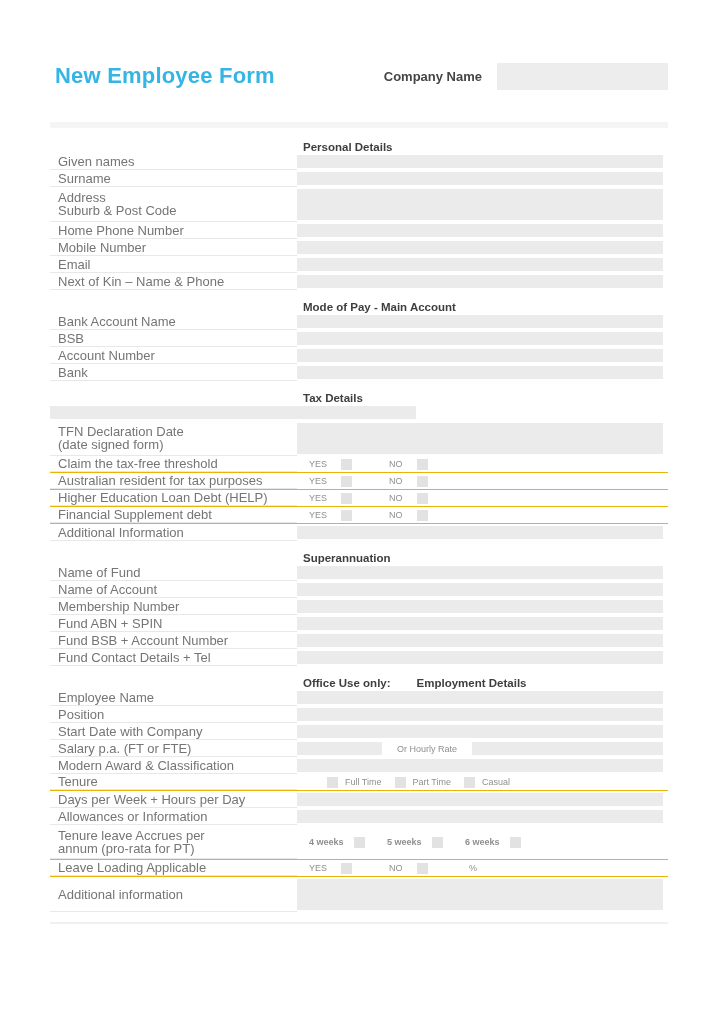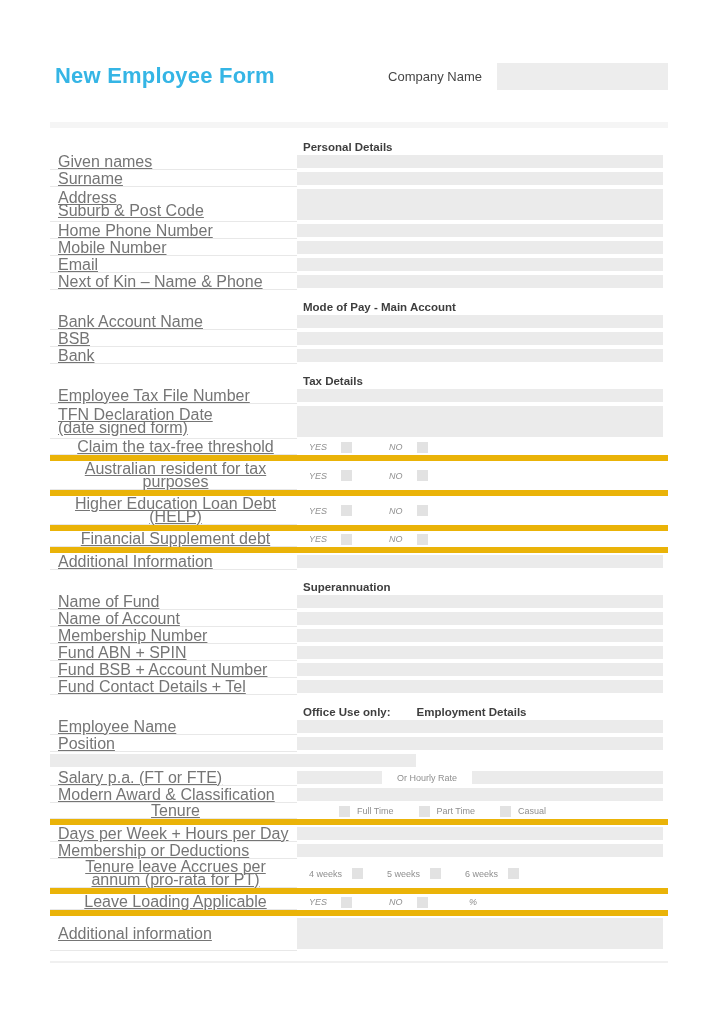--- a/index.html
+++ b/index.html
@@ -12,51 +12,51 @@
   }
   *{box-sizing:border-box;}
   html,body{margin:0;padding:0;}
   body{
     width:720px;height:1018px;background:#ffffff;overflow:hidden;
     font-family:"Liberation Sans","DejaVu Sans",sans-serif;
   }
   
   .header{display:flex;align-items:center;padding:56px 52px 0 55px;height:96px;}
   .title{font-size:22px;font-weight:bold;color:var(--accent);letter-spacing:.2px;white-space:nowrap;}
-  .company-label{margin-left:auto;font-size:13px;font-weight:normal;color:#454545;white-space:nowrap;}
+  .company-label{margin-left:auto;font-size:13px;font-weight:bold;color:#454545;white-space:nowrap;}
   .company-input{width:171px;height:27px;background:#ededed;margin-left:15px;}
   
   .form{margin:26px 52px 0 50px;}
   .form-top{height:6px;background:#f5f5f5;margin-bottom:2px;}
   .form-bottom{height:2px;background:#f0f0f0;margin-top:10px;}
   .sec-header{padding-left:253px;height:23px;display:flex;align-items:flex-end;gap:26px;}
   .sec-header span{font-size:11.5px;font-weight:bold;color:var(--header-color);white-space:nowrap;}
   .row{display:flex;align-items:stretch;min-height:17px;}
   .row.tall{min-height:35px;}
-  .row.bordered{border-bottom:6px solid #eab308;text-align:center;}
+  .row.bordered{border-bottom:1px solid #eab308;}
   .lbl{
     width:247px;padding:1px 4px 1px 8px;border-bottom:1px solid var(--line);
     display:flex;flex-direction:column;justify-content:center;
-    font-size:16px;line-height:13px;color:var(--label-color);text-decoration:underline;
+    font-size:13px;line-height:13px;color:var(--label-color);
   }
   .val{width:366px;display:flex;align-items:center;}
   .bar{background:var(--input-bg);height:13px;flex:1;margin:2px 0;}
   .tall .bar{height:31px;}
   .bar.w85{flex:0 0 85px;}
   .mid{flex:0 0 90px;text-align:center;font-size:9px;color:#8f8f8f;}
   .cb{width:11px;height:11px;background:var(--cb-bg);flex:0 0 11px;}
   .optxt{font-size:9px;color:#8f8f8f;white-space:nowrap;}
   .grp{display:flex;align-items:center;}
   .val.pl12{padding-left:12px;}
   .val.pl30{padding-left:30px;}
   .val.yesno .grp{width:80px;}
-  .val.yesno .optxt{margin-right:14px;font-style:italic;}
-  .val.weeks .grp{width:78px;}
+  .val.yesno .optxt{margin-right:14px;}
+  .val.weeks .grp{width:78px;font-weight:bold;}
   .val.weeks .optxt{margin-right:10px;}
-  .val.tenure .grp{margin-right:13px;margin-left:12px;}
+  .val.tenure .grp{margin-right:13px;}
   .val.tenure .cb{margin-right:7px;}
 </style>
 </head>
 <body>
 
 <div class="header">
   <div class="title">New Employee Form</div>
   <div class="company-label">Company Name</div>
   <div class="company-input"></div>
 </div>
@@ -138,33 +138,38 @@
       <div class="row">
         <div class="lbl">
           <span>BSB</span>
         </div>
         <div class="val">
           <div class="bar"></div>
         </div>
       </div>
       <div class="row">
         <div class="lbl">
+          <span>Account Number</span>
+        </div>
+        <div class="val">
+          <div class="bar"></div>
+        </div>
+      </div>
+      <div class="row">
+        <div class="lbl">
           <span>Bank</span>
         </div>
         <div class="val">
           <div class="bar"></div>
         </div>
       </div>
       <div class="sec-header">
         <span>Tax Details</span>
       </div>
       <div class="row">
-        <div class="lbl">
-          <span>Employee Tax File Number</span>
-        </div>
         <div class="val">
           <div class="bar"></div>
         </div>
       </div>
       <div class="row tall">
         <div class="lbl">
           <span>TFN Declaration Date</span>
           <span>(date signed form)</span>
         </div>
         <div class="val">
@@ -304,20 +309,23 @@
       </div>
       <div class="row">
         <div class="lbl">
           <span>Position</span>
         </div>
         <div class="val">
           <div class="bar"></div>
         </div>
       </div>
       <div class="row">
+        <div class="lbl">
+          <span>Start Date with Company</span>
+        </div>
         <div class="val">
           <div class="bar"></div>
         </div>
       </div>
       <div class="row">
         <div class="lbl">
           <span>Salary p.a. (FT or FTE)</span>
         </div>
         <div class="val">
           <div class="bar w85"></div>
@@ -355,21 +363,21 @@
       <div class="row">
         <div class="lbl">
           <span>Days per Week + Hours per Day</span>
         </div>
         <div class="val">
           <div class="bar"></div>
         </div>
       </div>
       <div class="row">
         <div class="lbl">
-          <span>Membership or Deductions</span>
+          <span>Allowances or Information</span>
         </div>
         <div class="val">
           <div class="bar"></div>
         </div>
       </div>
       <div class="row tall bordered">
         <div class="lbl">
           <span>Tenure leave Accrues per</span>
           <span>annum (pro-rata for PT)</span>
         </div>

